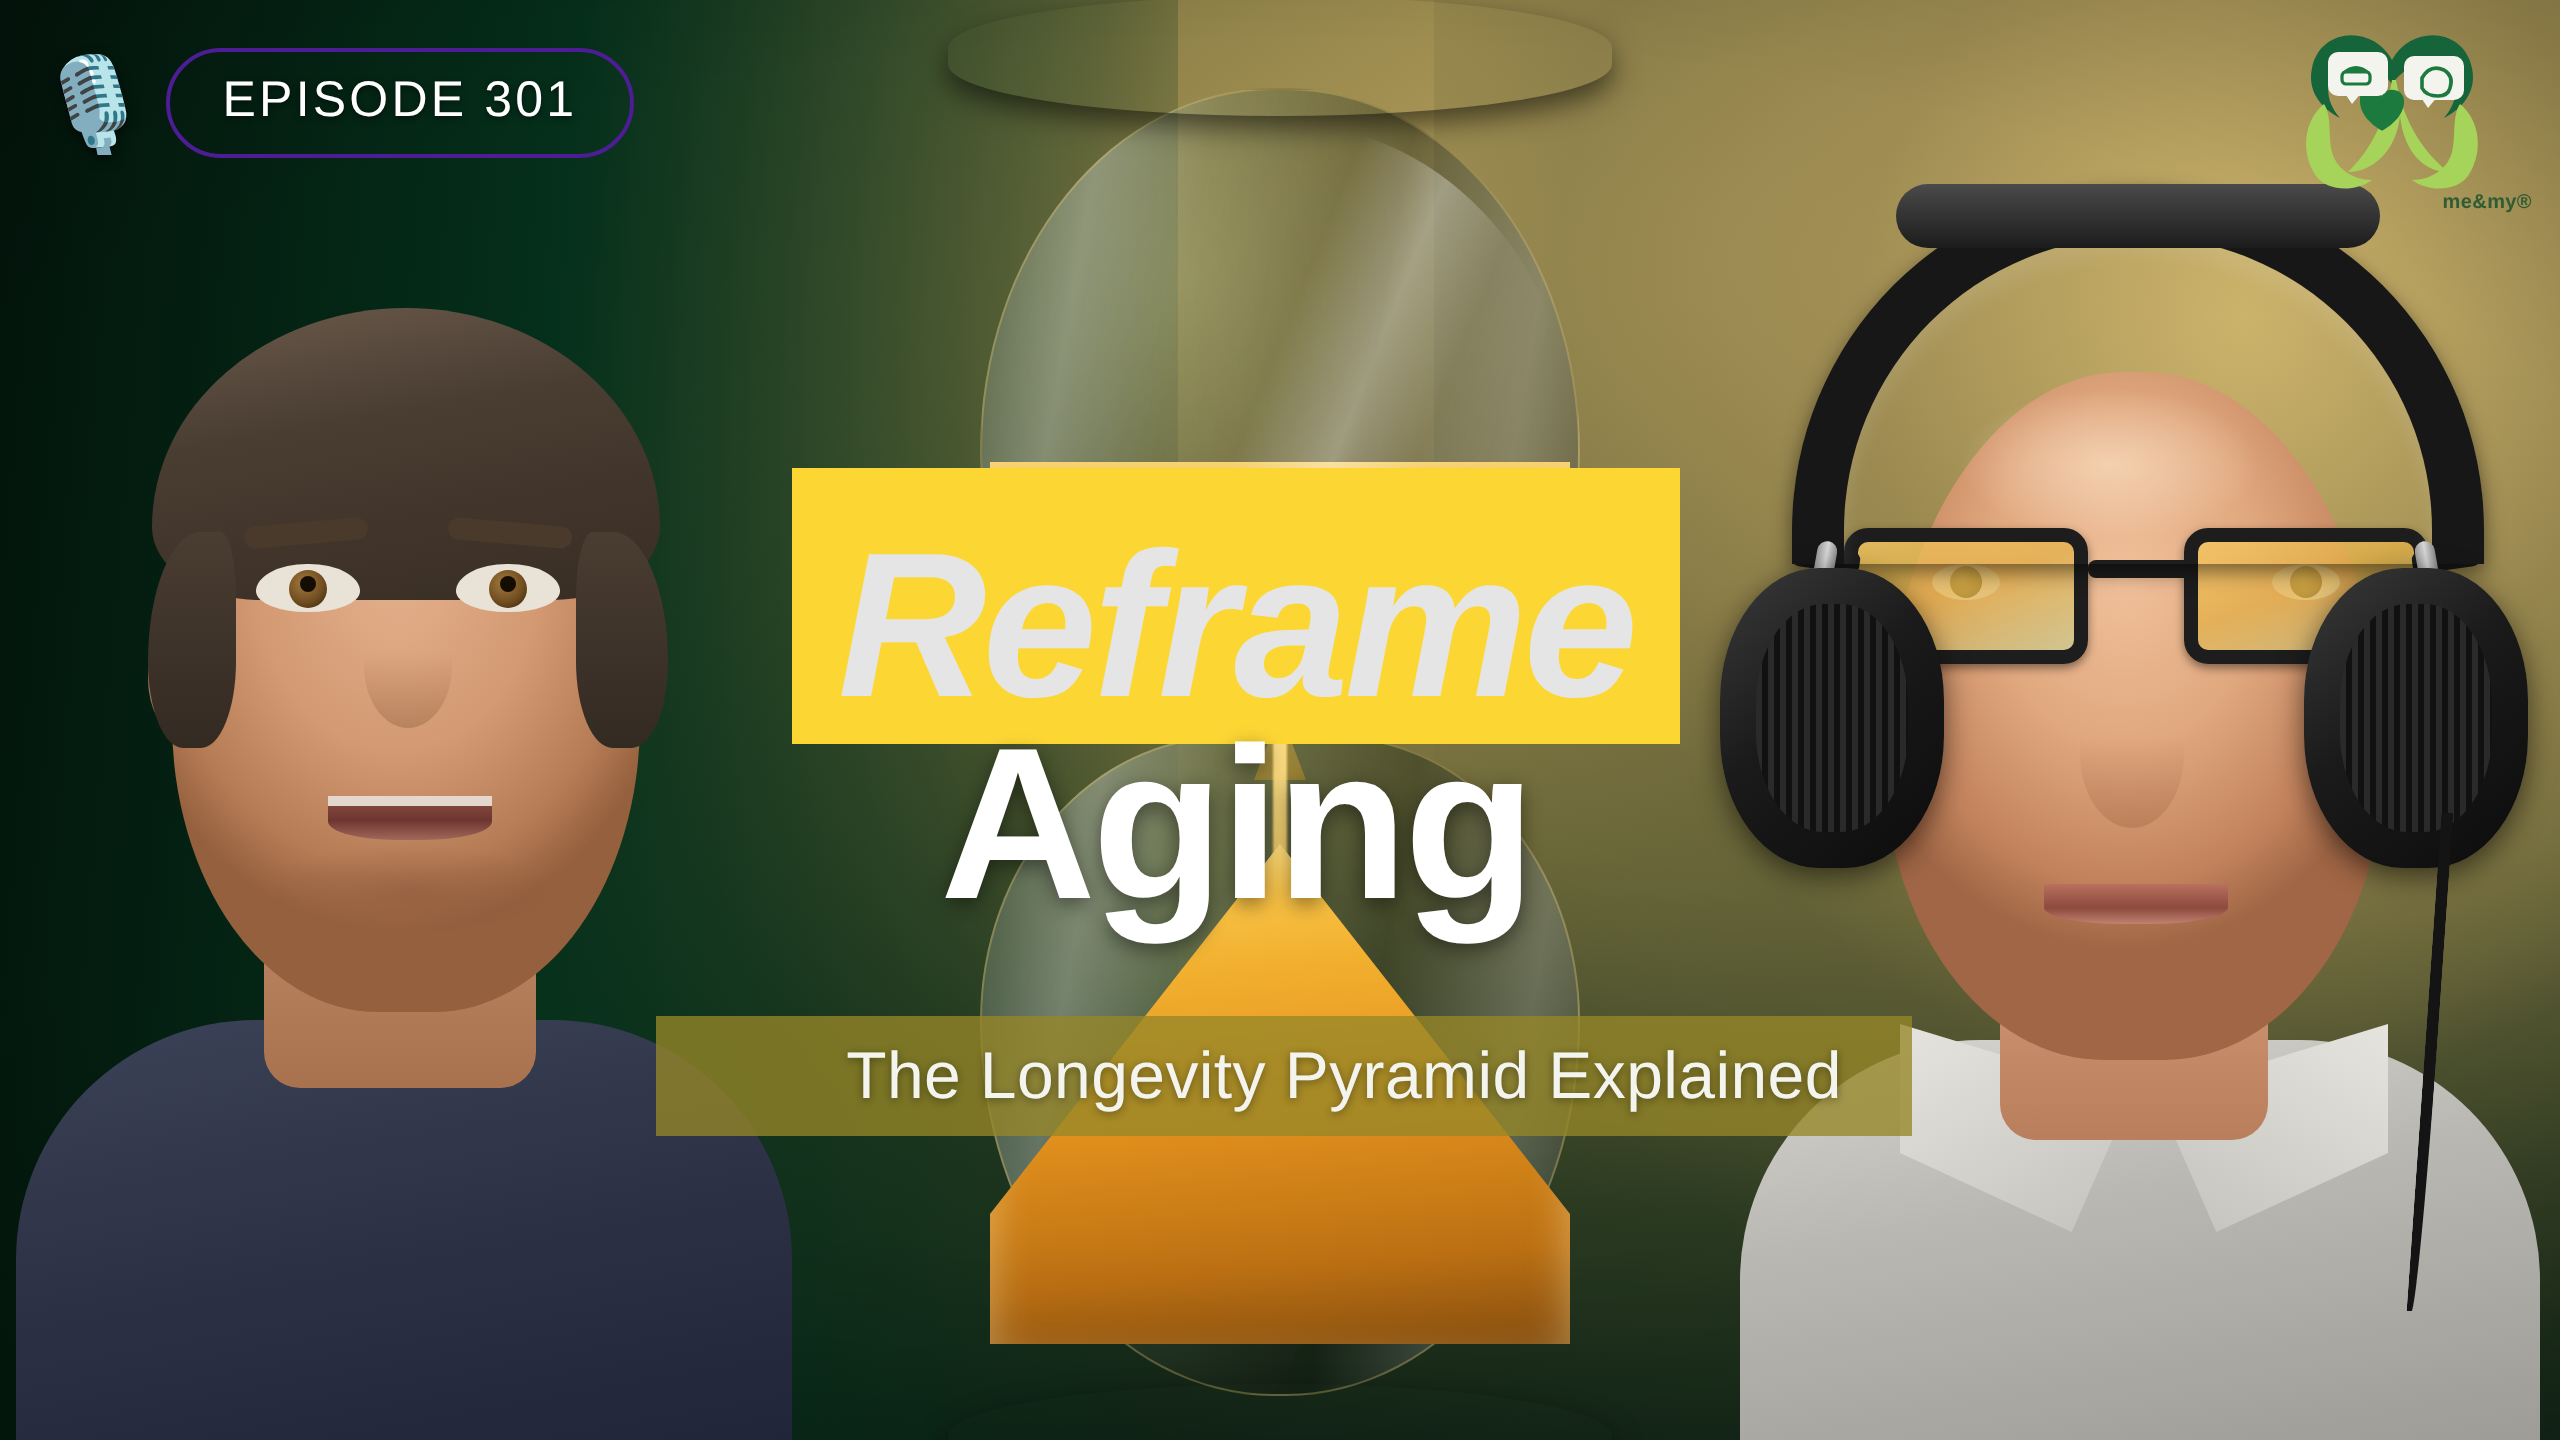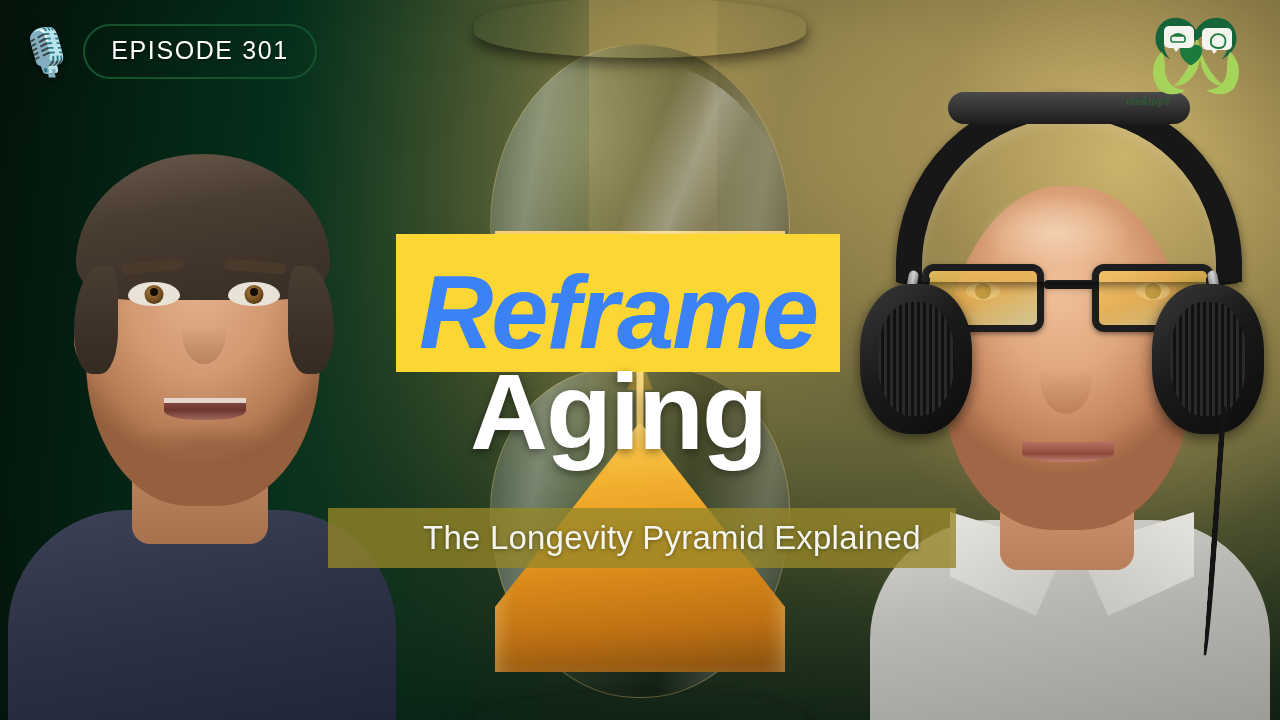--- a/index.html
+++ b/index.html
@@ -190,43 +190,43 @@
   .hp-cup.r{ right:26px; }
   .hp-cup-inner{ position:absolute; top:18px; left:18px; right:18px; bottom:18px; border-radius:44%;
     background:repeating-linear-gradient(90deg,#2a2a2a 0 3px,#111 3px 6px); }
   .hp-cable{ position:absolute; right:72px; bottom:64px; width:6px; height:250px;
     border-right:6px solid #141414; border-radius:0 0 60% 0; transform:rotate(4deg); }
 
   
   .badge-wrap{ position:absolute; left:18px; top:24px; display:flex; align-items:center; gap:8px; }
   .mic-icon{ font-size:46px; line-height:1; filter:drop-shadow(0 2px 3px rgba(0,0,0,.6)); }
   .badge{
-    border:2px solid #14532d; border-radius:40px; padding:10px 26px 12px;
+    border:2px solid #4c1d95; border-radius:40px; padding:10px 26px 12px;
     color:#ffffff; font-size:25px; letter-spacing:1.6px; font-weight:400;
     text-shadow:0 1px 3px rgba(0,0,0,.55);
   }
 
   
-  .logo{ position:absolute; right:14px; top:6px; width:140px; text-align:left; }
+  .logo{ position:absolute; right:14px; top:6px; width:140px; text-align:right; }
   .logo svg{ display:block; margin:0 auto; }
   .logo-me{ font-size:10px; color:#2f5c34; letter-spacing:.2px; font-weight:700; margin-top:-2px; }
   .logo-main{ font-size:29px; font-weight:700; line-height:.95; letter-spacing:-.6px; }
   .logo-health{ color:#17512c; }
   .logo-up{ color:#8cc63f; }
 
   
   .title-block{ position:absolute; left:0; top:0; width:100%; }
   .title-hl{
     position:absolute; left:396px; top:234px; width:444px; height:138px;
     background:#FCD734;
   }
   .title-1{
     position:absolute; left:396px; top:234px; width:444px; height:157px;
     display:flex; align-items:center; justify-content:center;
-    font-size:103px; font-weight:700; font-style:italic; color:#3b82f6;
+    font-size:103px; font-weight:700; font-style:italic; color:#e5e5e5;
     letter-spacing:-2px; line-height:1;
   }
   .title-2{
     position:absolute; left:396px; top:358px; width:444px;
     text-align:center; font-size:108px; font-weight:700; color:#ffffff;
     letter-spacing:-2px; line-height:1;
     text-shadow:0 3px 10px rgba(0,0,0,.45);
   }
   .subtitle-bar{
     position:absolute; left:328px; top:508px; width:628px; height:60px;

